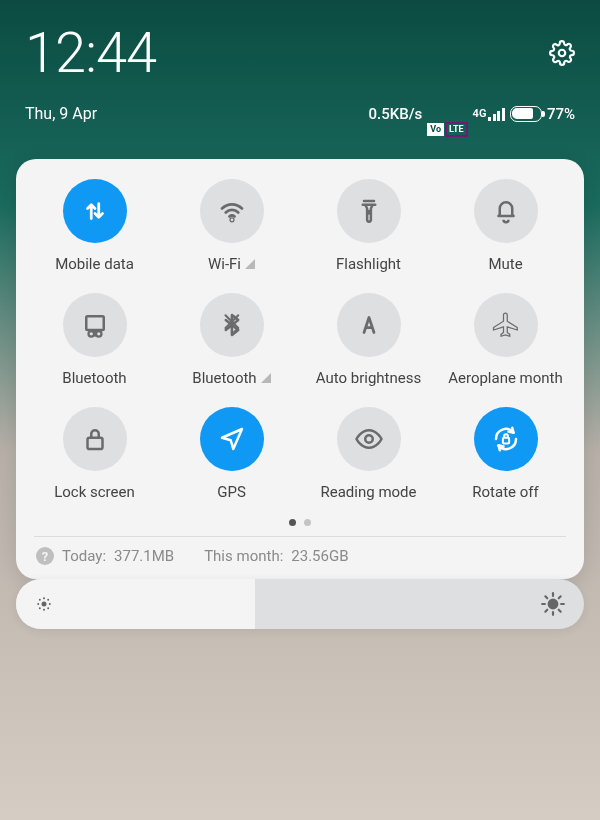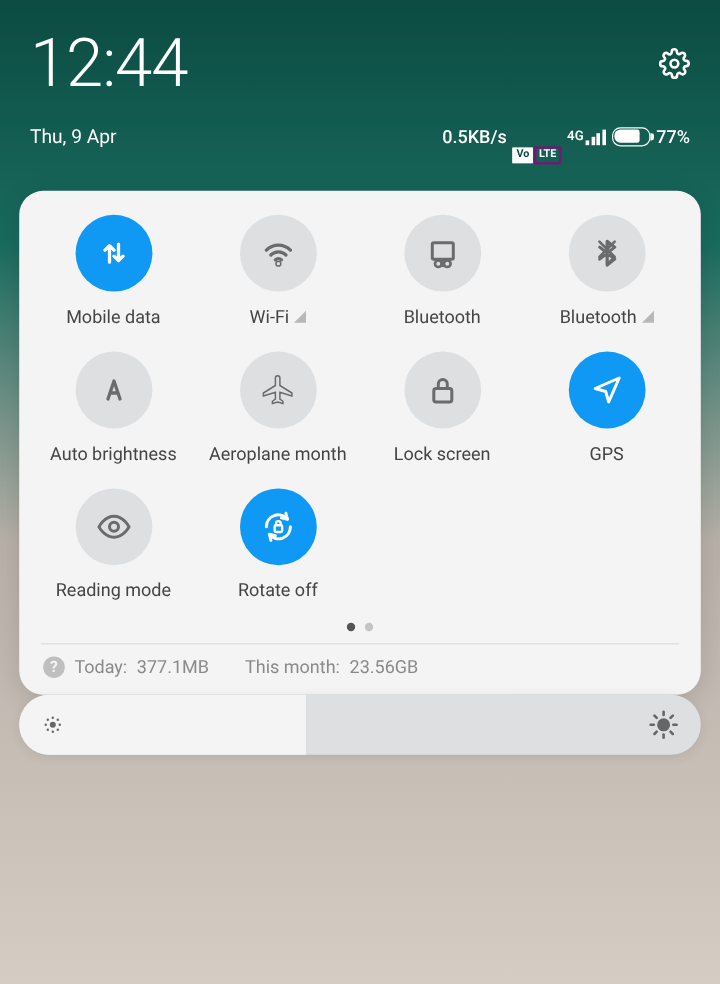--- a/index.html
+++ b/index.html
@@ -200,20 +200,40 @@
           </svg>
         </div>
         <div class="tile-label">
           <span>Wi-Fi</span>
           <span class="mini-tri"></span>
         </div>
       </div>
       <div class="tile">
         <div class="tile-circle">
           <svg width="30" height="30" viewBox="0 0 24 24" stroke="#6b6b6b" fill="#6b6b6b" style="fill: none;">
+            <use href="#flashlight-icon"></use>
+          </svg>
+        </div>
+        <div class="tile-label">
+          <span>Flashlight</span>
+        </div>
+      </div>
+      <div class="tile">
+        <div class="tile-circle">
+          <svg width="30" height="30" viewBox="0 0 24 24" stroke="#6b6b6b" fill="#6b6b6b" style="fill: none;">
+            <use href="#bell-icon"></use>
+          </svg>
+        </div>
+        <div class="tile-label">
+          <span>Mute</span>
+        </div>
+      </div>
+      <div class="tile">
+        <div class="tile-circle">
+          <svg width="30" height="30" viewBox="0 0 24 24" stroke="#6b6b6b" fill="#6b6b6b" style="fill: none;">
             <use href="#screenshot-icon"></use>
           </svg>
         </div>
         <div class="tile-label">
           <span>Bluetooth</span>
         </div>
       </div>
       <div class="tile">
         <div class="tile-circle">
           <svg width="30" height="30" viewBox="0 0 24 24" stroke="#6b6b6b" fill="#6b6b6b" style="fill: none;">

